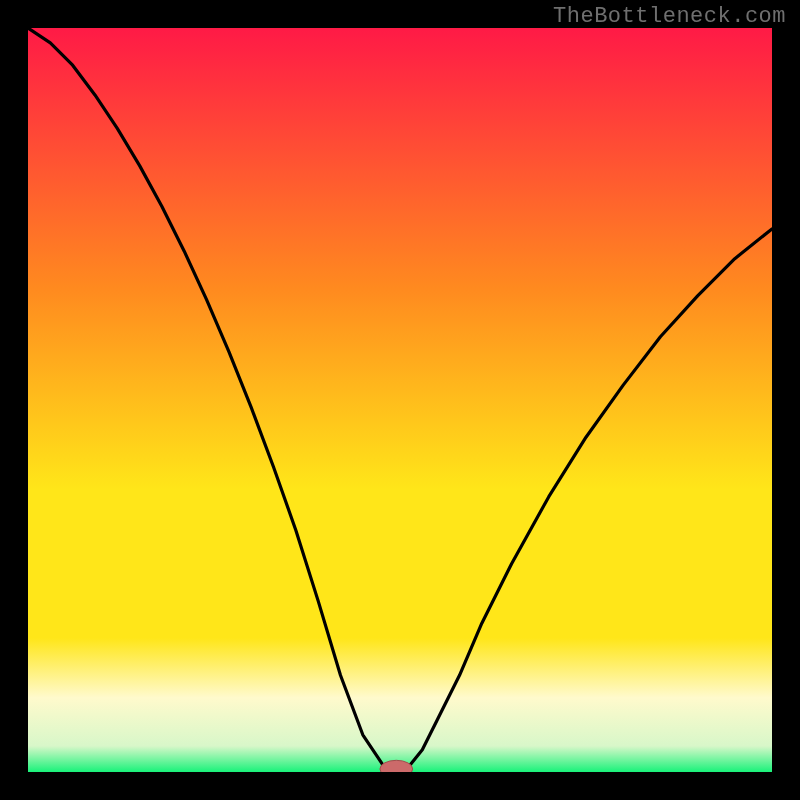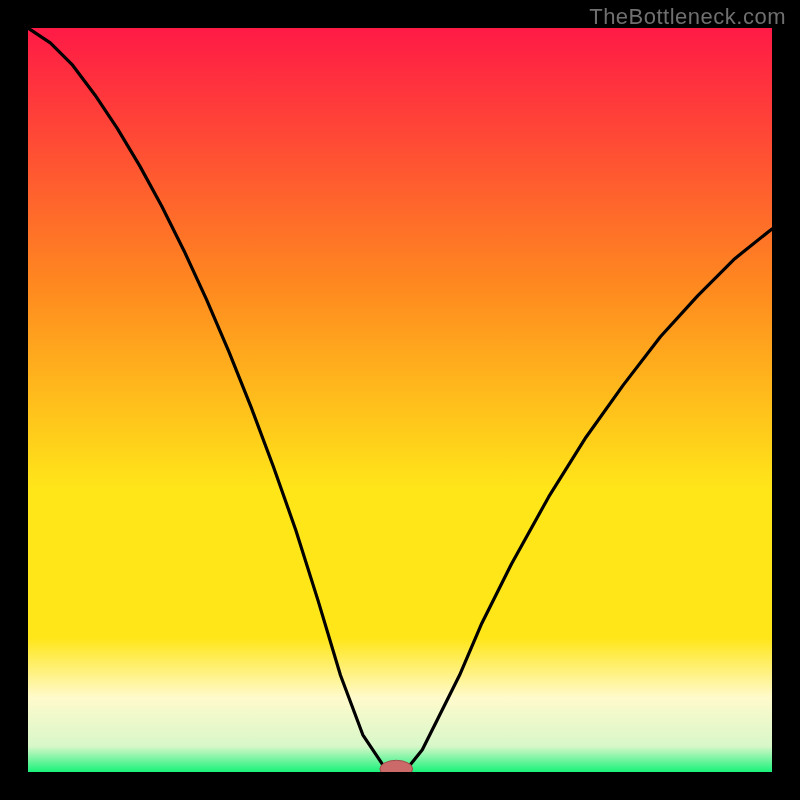--- a/index.html
+++ b/index.html
@@ -19,20 +19,21 @@
   }
   .watermark {
     position: absolute;
     top: 4px;
     right: 14px;
     color: #6f6f6f;
     font-size: 22px;
     font-weight: 500;
     letter-spacing: 0.5px;
     z-index: 10;
+    font-family: Liberation Mono, monospace;
   }
   .plot-wrap {
     position: absolute;
     left: 28px;
     top: 28px;
     width: 744px;
     height: 744px;
   }
   svg { display: block; }
 </style>

